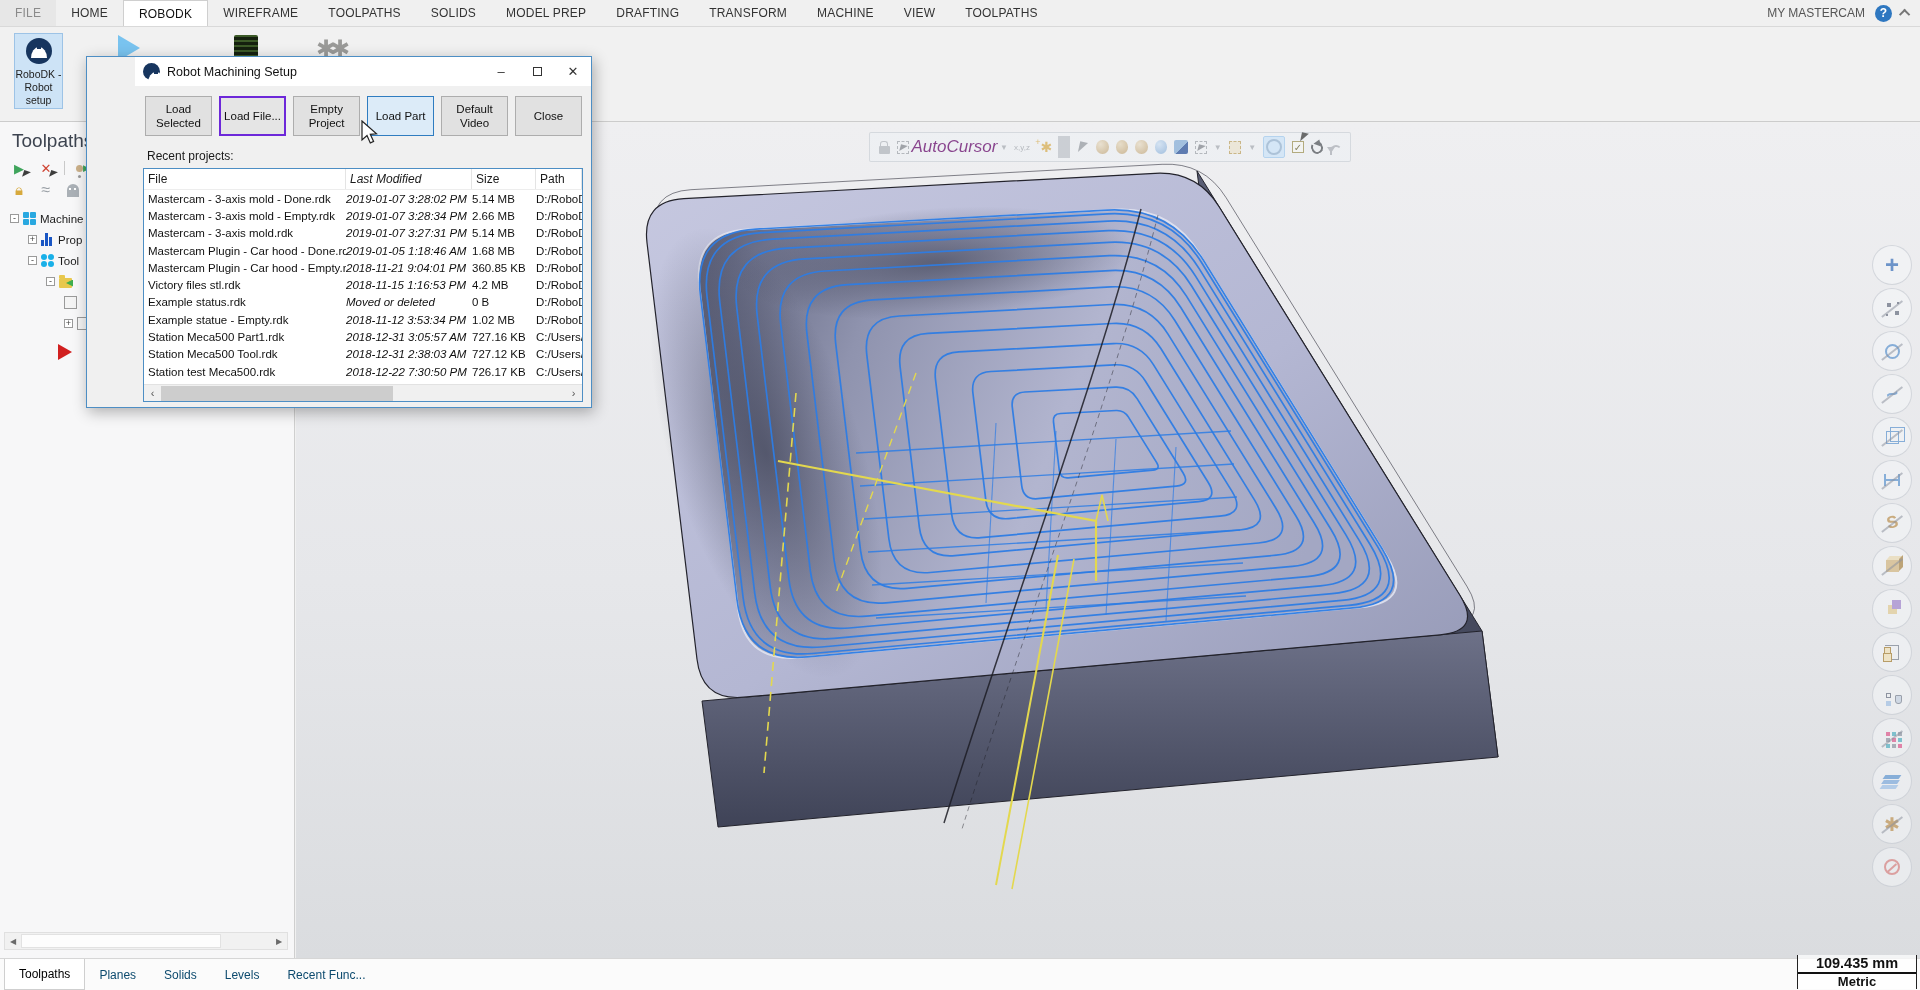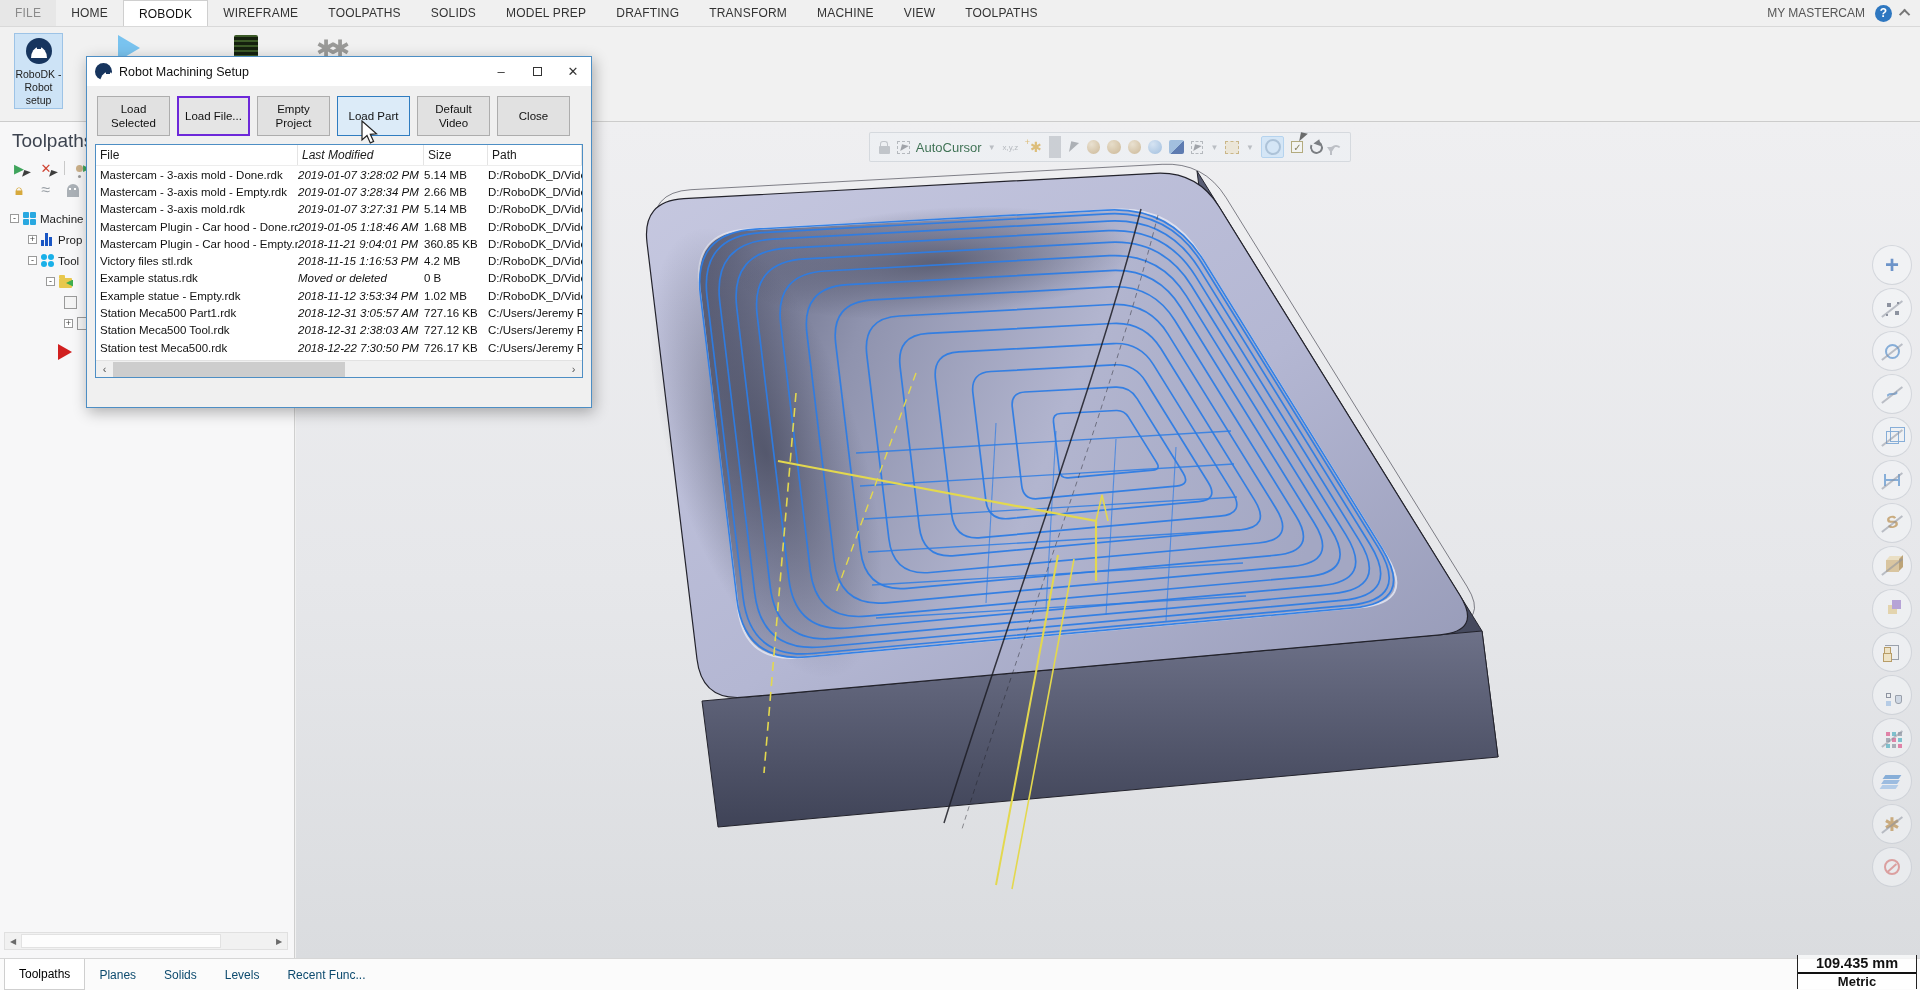--- a/index.html
+++ b/index.html
@@ -60,21 +60,21 @@
   #panel-hscroll .thumb { height:14px; width:200px; background:#fdfdfd; border:1px solid #e2e2e2; }
   #panel-hscroll .rest { flex:1; } 
 
   
   #viewport { position:absolute; left:296px; top:123px; right:0; bottom:32px; background:linear-gradient(180deg,#efeff1 0%,#e6e7ea 55%,#dadcdf 100%); z-index:0; }
   #scene { position:absolute; inset:0; }
 
   
   #selbar { position:absolute; left:869px; top:132px; width:482px; height:30px; background:rgba(237,240,244,.55); border:1px solid rgba(185,190,197,.45); border-radius:2px; display:flex; align-items:center; gap:7px; padding:0 8px; z-index:3; }
   #selbar .it { display:inline-flex; align-items:center; justify-content:center; height:22px; min-width:12px; opacity:.8; position:relative; }
-  .t-label { font-size:13px; color:#14532d; }
+  .t-label { font-size:17px; color:#701a75;font-style:italic; }
   .t-caret { font-size:8px; color:#aeb2b8; min-width:8px !important; }
   .t-divider { width:1px; height:18px; background:rgba(160,165,172,.55); }
   .mini-lock { width:11px; height:8px; background:#b7bbc1; border-radius:1px; position:relative; margin-top:5px; }
   .mini-lock::before { content:''; position:absolute; top:-5px; left:1.5px; width:6px; height:5px; border:1.5px solid #b7bbc1; border-bottom:none; border-radius:3px 3px 0 0; }
   .mini-curbox { width:13px; height:13px; border:1px dashed #a8acb2; position:relative; }
   .mini-curbox::after { content:''; position:absolute; right:1px; bottom:1px; width:0; height:0; border-left:7px solid #8d9197; border-bottom:7px solid transparent; transform:rotate(15deg); }
   .t-xyz { font-size:8px; color:#a8acb2; letter-spacing:0; }
   .t-gear { color:#d9b25e; font-size:14px; }
   .t-gear i { font-style:normal; font-size:9px; color:#d9b25e; position:relative; top:-5px; }
   .mini-arrow { width:0; height:0; border-left:8px solid #9ea2a8; border-bottom:11px solid transparent; transform:rotate(12deg); }
@@ -122,21 +122,21 @@
   #scale-widget { position:absolute; right:3px; bottom:1px; width:120px; z-index:5; border-left:1px solid #222; border-right:1px solid #222; text-align:center; background:rgba(255,255,255,.7); }
   #scale-widget .v { font-size:14.5px; font-weight:bold; color:#111; border-bottom:2px solid #111; padding:0 2px 1px; }
   #scale-widget .u { font-size:13px; font-weight:bold; color:#111; padding-top:0px; }
 
   
   #bottombar { position:absolute; left:0; bottom:0; width:100%; height:32px; background:#fbfbfb; border-top:1px solid #d6d6d6; z-index:4; display:flex; align-items:stretch; padding-left:4px; }
   .btab { padding:0 14px; display:flex; align-items:center; font-size:12px; color:#0c4a6e; }
   .btab.active { background:#ffffff; border:1px solid #cfcfcf; border-top:none; color:#000; }
 
   
-  #dialog { position:absolute; left:86px; top:56px; width:506px; height:352px; background:#f0f0f0; border:1px solid #4d8ec4; box-shadow:2px 4px 14px rgba(0,0,0,.3); z-index:10; }
+  #dialog { position:absolute; left:86px; top:56px; width:506px; height:352px; background:#f0f0f0; border:1px solid #4d8ec4; box-shadow:2px 4px 14px rgba(0,0,0,.3); z-index:10;padding-left:48px; }
   #dlg-titlebar { height:30px; background:#ffffff; display:flex; align-items:center; padding-left:8px; border-bottom:1px solid #f0f0f0; }
   #dlg-title { font-size:12.5px; color:#111; margin-left:7px; }
   #dlg-winbtns { margin-left:auto; display:flex; height:100%; }
   .wbtn { width:36px; height:100%; display:flex; align-items:center; justify-content:center; font-size:13px; color:#333; }
   .wbtn.max span { width:9px; height:9px; border:1px solid #333; display:block; }
   #dlg-buttons { display:flex; gap:7px; padding:9px 9px 8px 10px; }
   .dbtn { width:73px; height:40px; background:#e1e1e1; border:1px solid #adadad; font-size:11.5px; color:#111; display:flex; align-items:center; justify-content:center; text-align:center; line-height:1.25; padding:0 2px; }
   .dbtn.focus { border:2px solid #6d28d9; background:#e5e5e5; }
   .dbtn.hover { background:#dcebf8; border:1px solid #2f7cc0; }
   #dlg-recent { font-size:12px; color:#1a1a1a; padding:5px 0 5px 12px; }
@@ -521,20 +521,21 @@
         <button class="dbtn hover">
           <span>Load Part</span>
         </button>
         <button class="dbtn">
           <span>Default Video</span>
         </button>
         <button class="dbtn">
           <span>Close</span>
         </button>
       </div>
+    <div id="dlg-recent">Recent projects:</div>
     <div id="dlg-list">
       <div id="lv-head">
         <span class="cf">File</span>
         <span class="cm">Last Modified</span>
         <span class="cs">Size</span>
         <span class="cp">Path</span>
       </div>
       <div id="lv-rows">
 
       <div class="lvrow">

